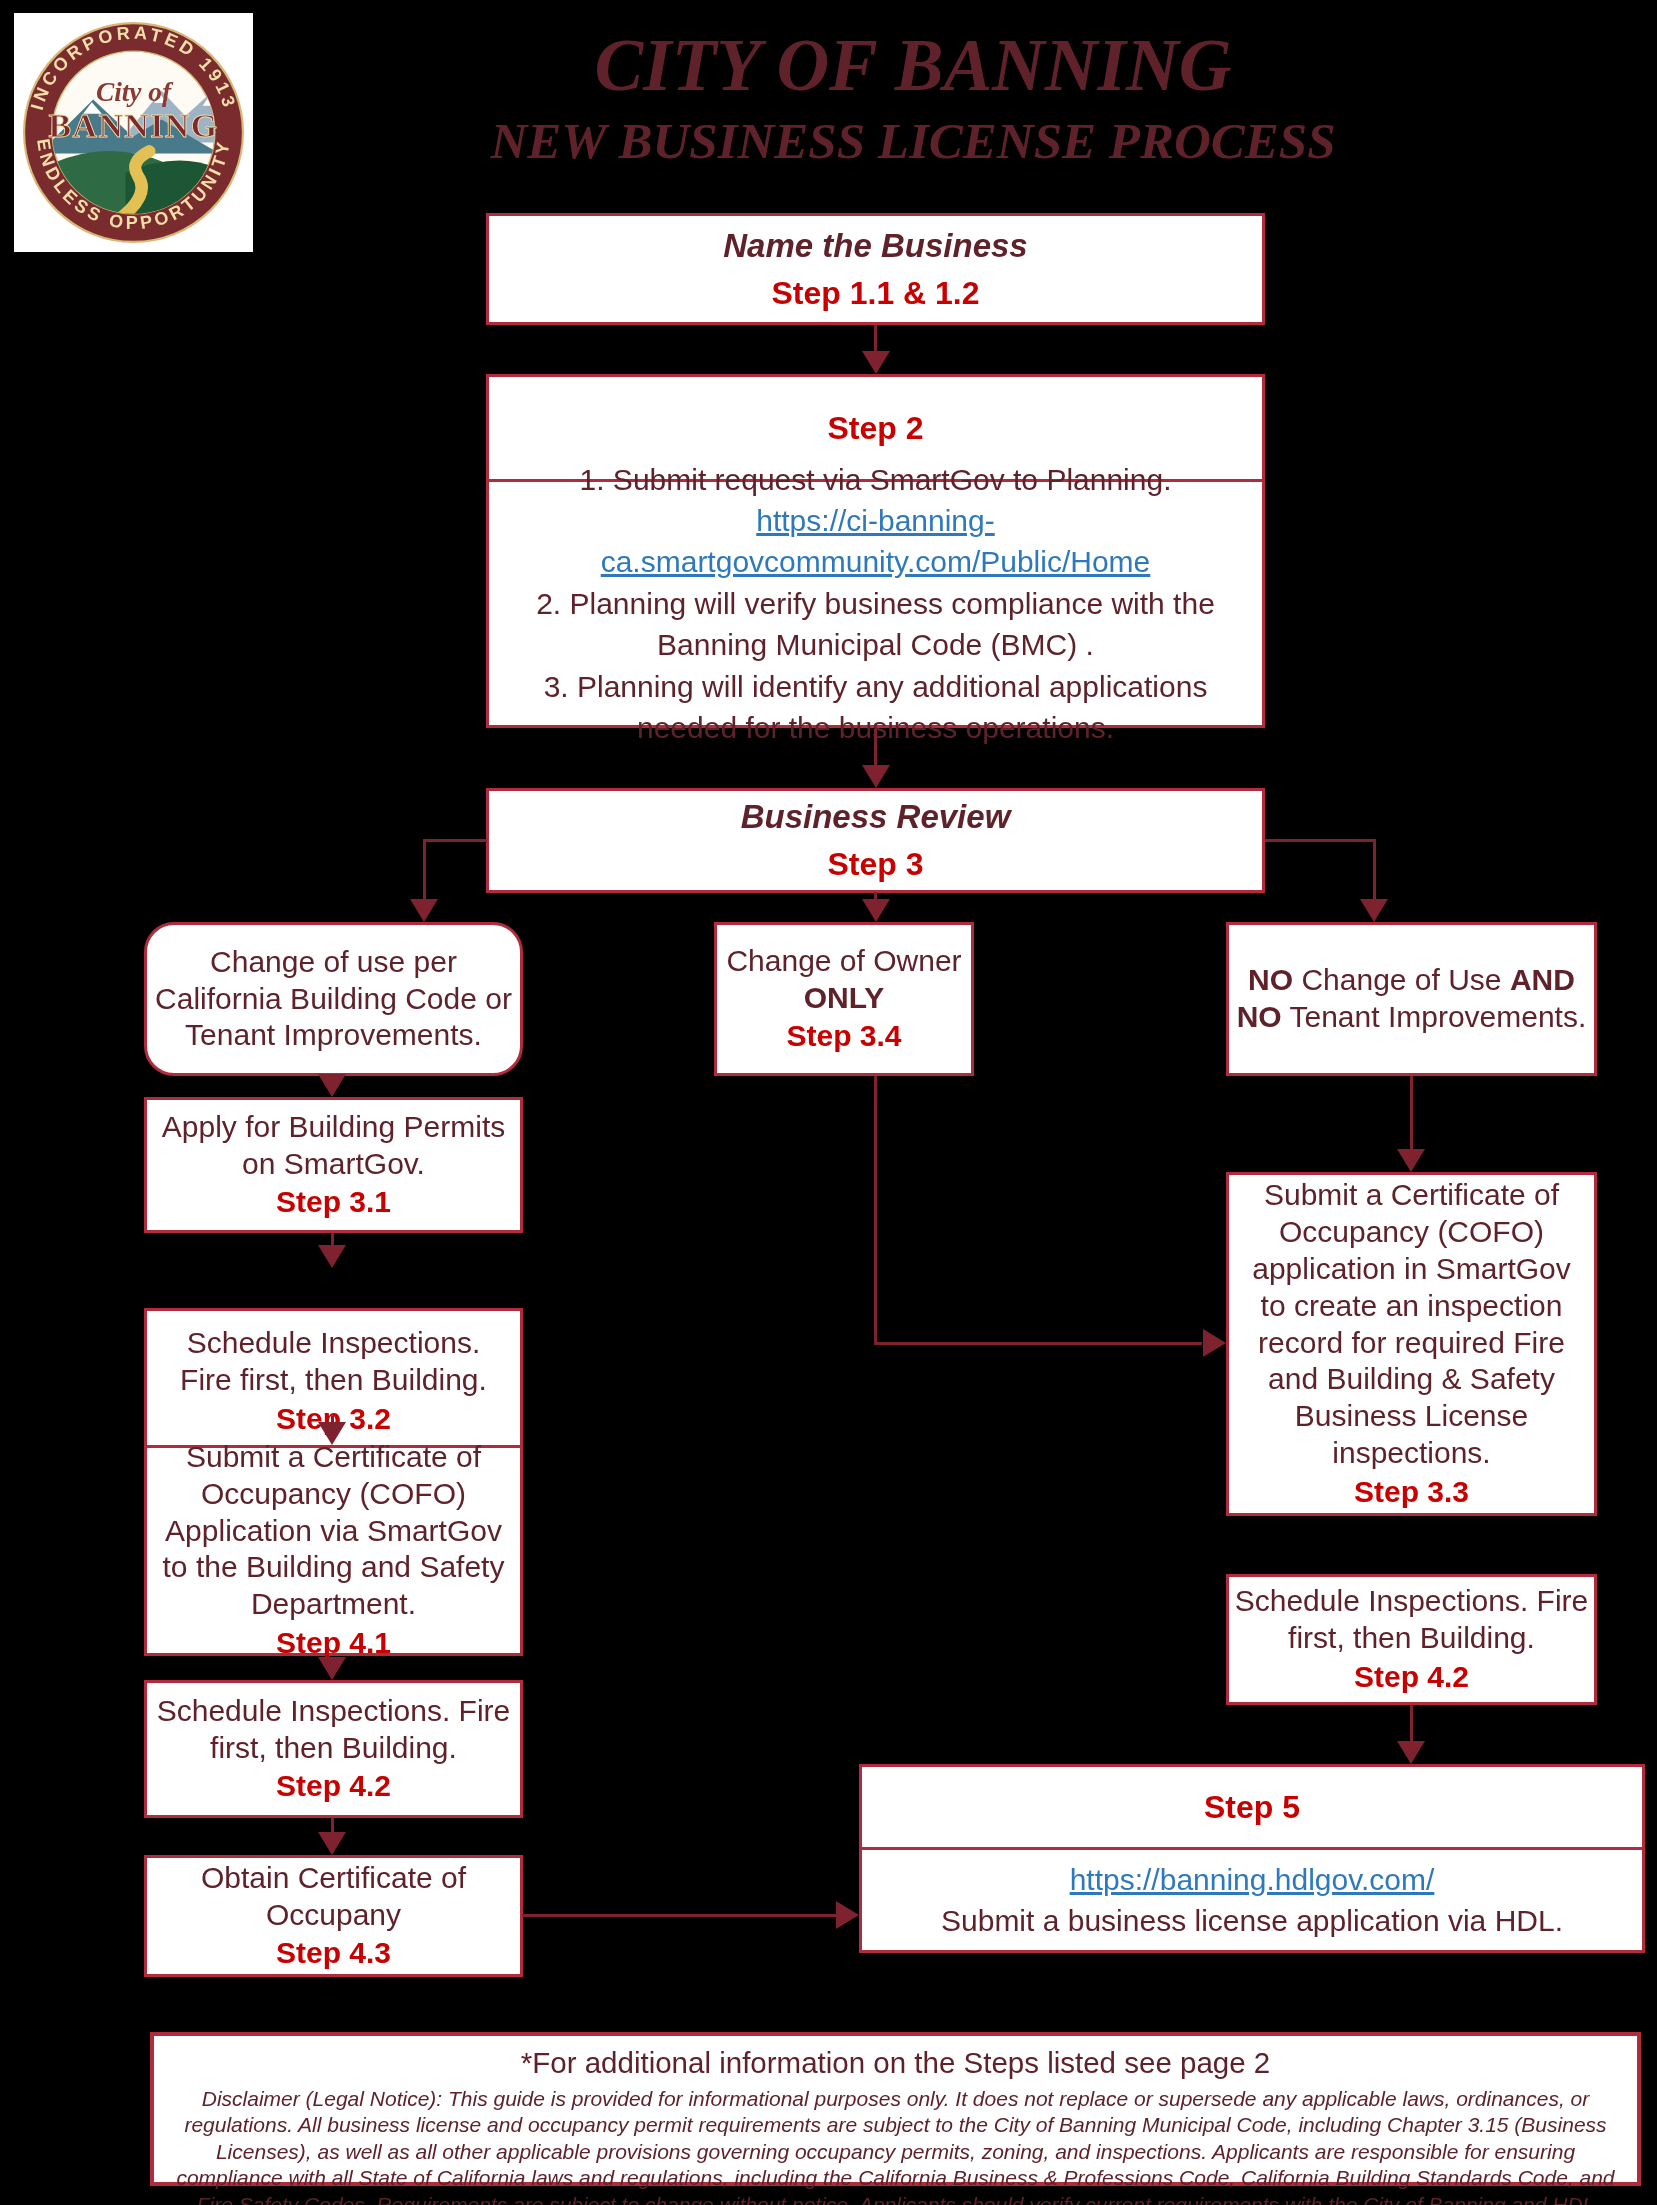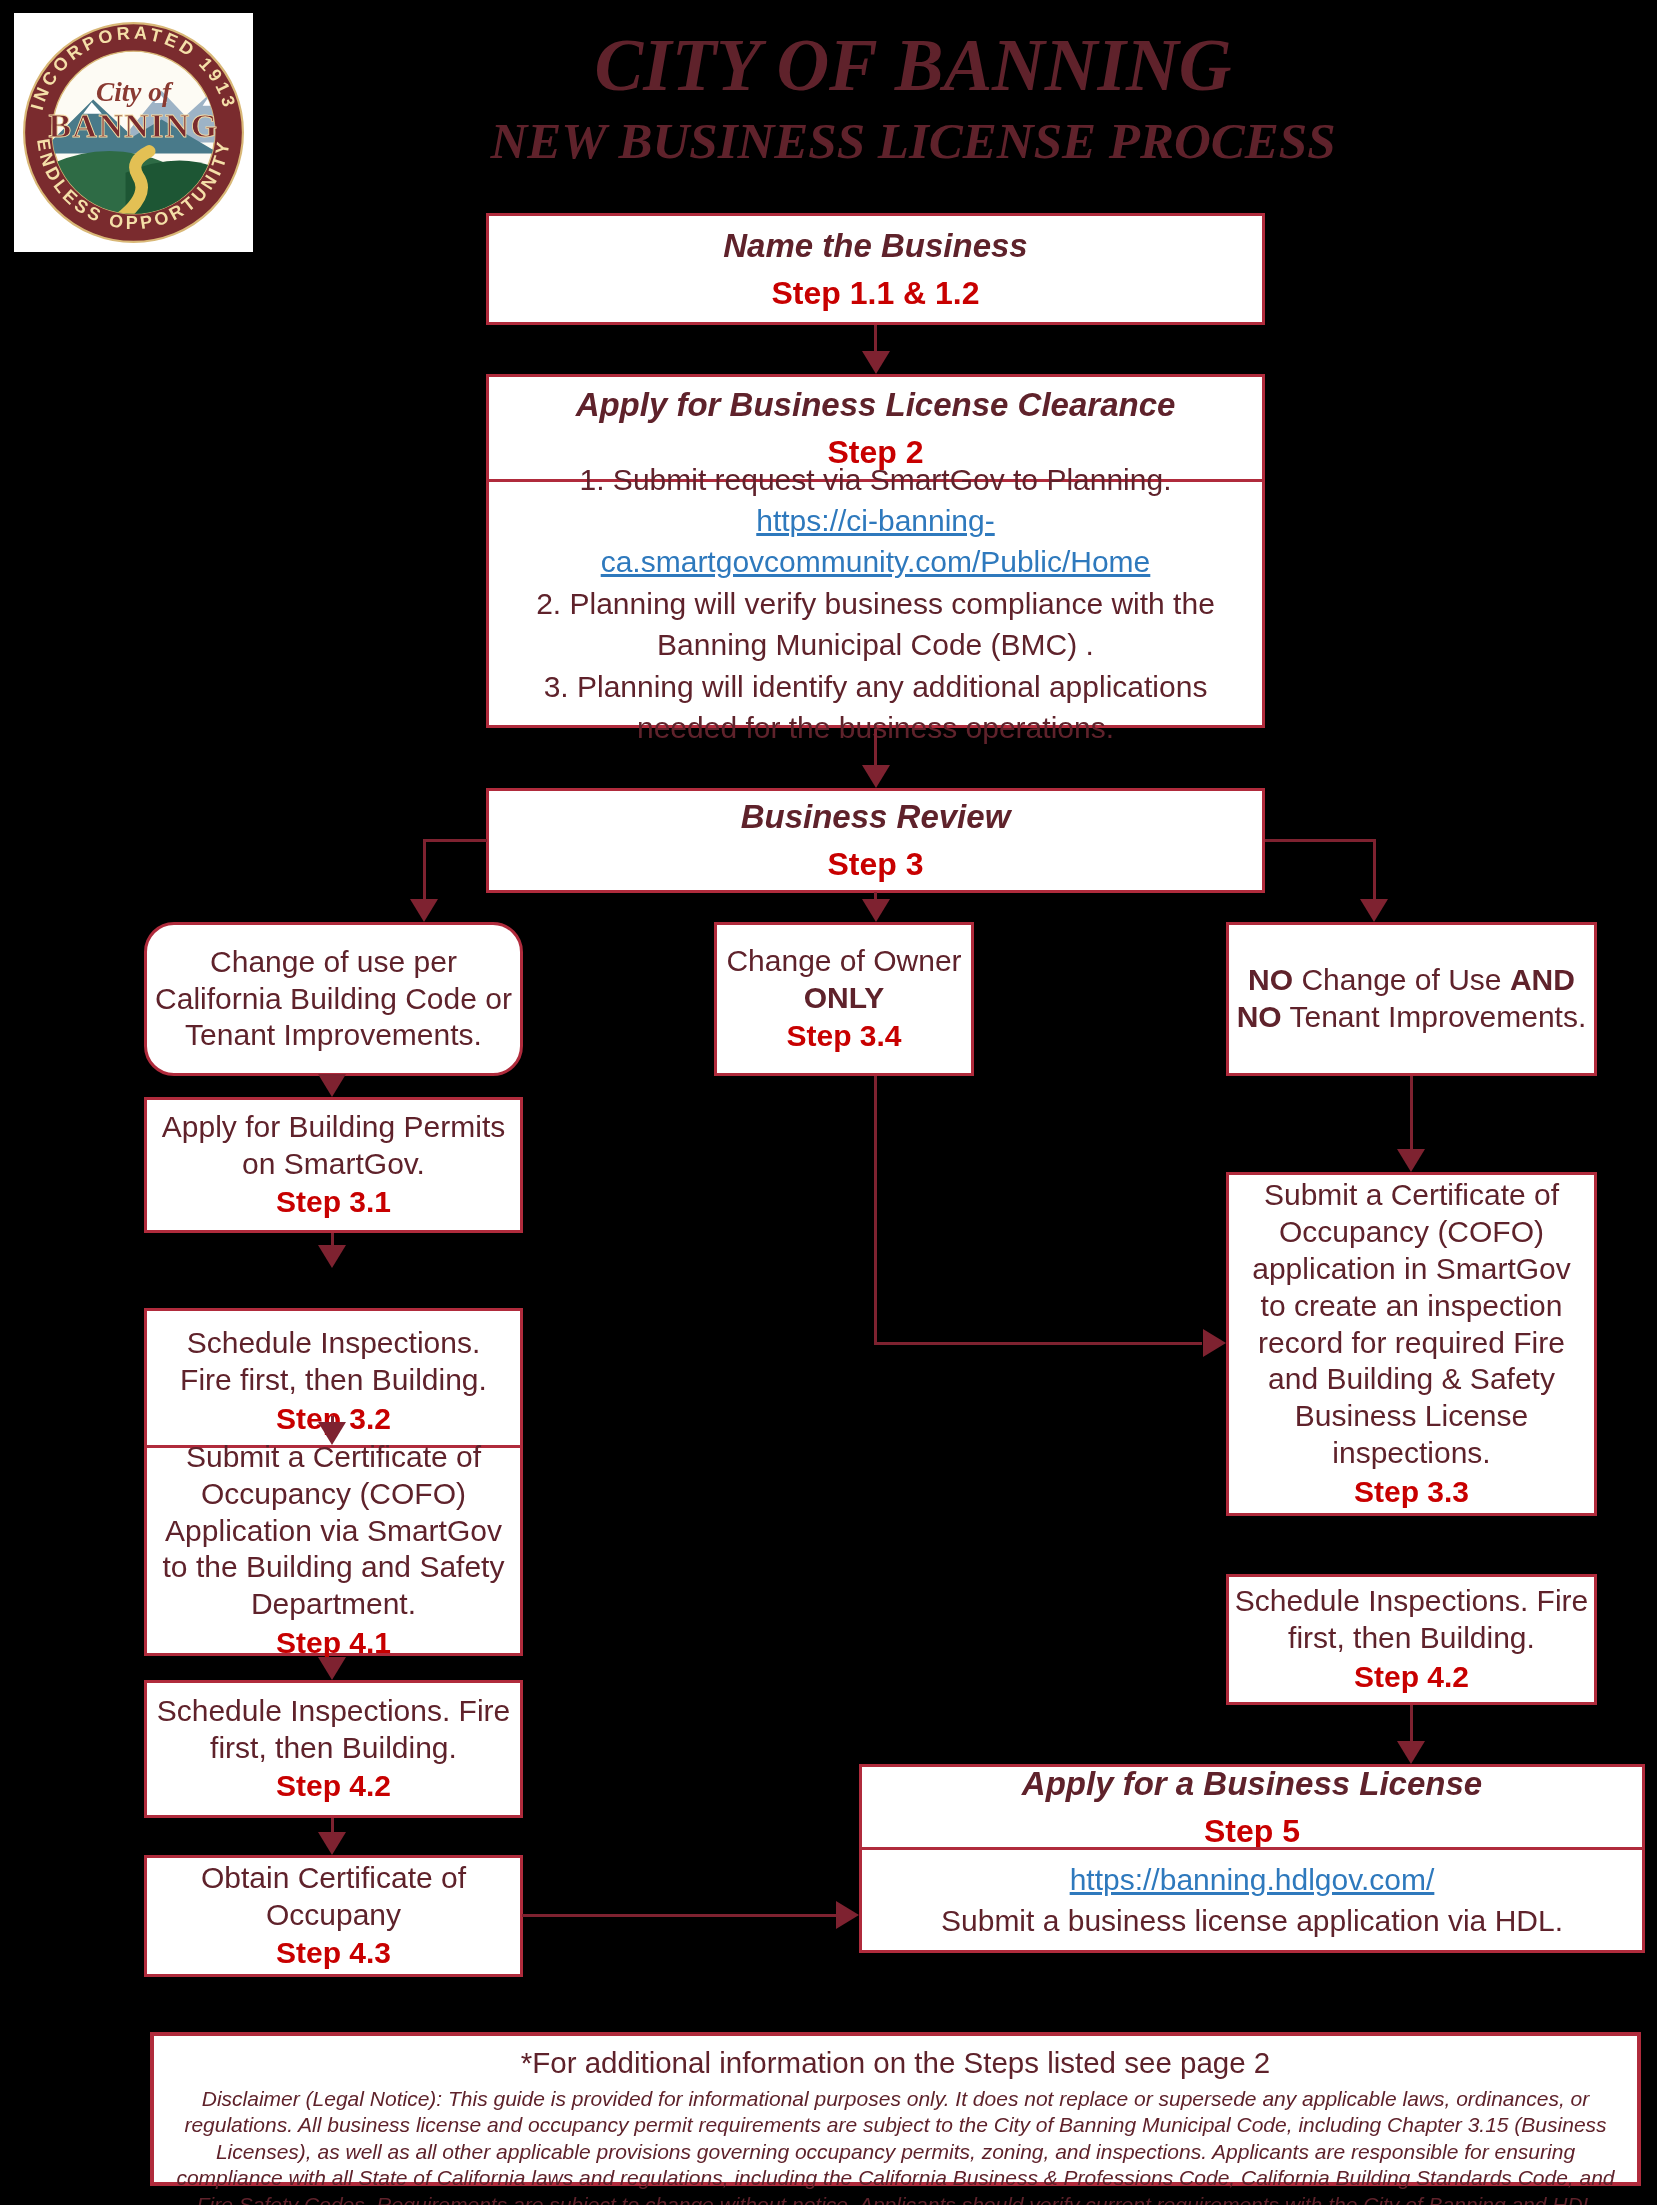--- a/index.html
+++ b/index.html
@@ -91,21 +91,20 @@
     <div id="title-line1">CITY OF BANNING</div>
     <div id="title-line2">NEW BUSINESS LICENSE PROCESS</div>
   </div>
 
   <div class="box" style="left:486px; top:213px; width:779px; height:112px;">
     <div class="h">Name the Business</div>
     <div class="step">Step 1.1 &amp; 1.2</div>
   </div>
 
   <div class="box" style="left:486px; top:374px; width:779px; height:109px;">
-    <div class="h">Apply for Business License Clearance</div>
     <div class="step">Step 2</div>
   </div>
 
   <div class="box" style="left:486px; top:479px; width:779px; height:249px;">
     <div class="content-line">1. Submit request via SmartGov to Planning.</div>
     <div class="content-line"><a class="link">https://ci-banning-ca.smartgovcommunity.com/Public/Home</a></div>
     <div class="content-line">2. Planning will verify business compliance with the</div>
     <div class="content-line">Banning Municipal Code (BMC) .</div>
     <div class="content-line">3. Planning will identify any additional applications</div>
     <div class="content-line">needed for the business operations.</div>
@@ -178,21 +177,20 @@
     <div class="stepsm">Step 3.3</div>
   </div>
 
   <div class="box" style="left:1226px; top:1574px; width:371px; height:131px;">
     <div class="t">Schedule Inspections. Fire</div>
     <div class="t">first, then Building.</div>
     <div class="stepsm">Step 4.2</div>
   </div>
 
   <div class="box" style="left:859px; top:1764px; width:786px; height:86px;">
-    <div class="h">Apply for a Business License</div>
     <div class="step">Step 5</div>
   </div>
   <div class="box" style="left:859px; top:1847px; width:786px; height:106px;">
     <div class="content-line"><a class="link">https://banning.hdlgov.com/</a></div>
     <div class="content-line">Submit a business license application via HDL.</div>
   </div>
 
   <div class="ln" style="left:874px; top:325px; width:2.9px; height:29px;"></div>
   <div class="ar-d" style="left:862px; top:351px;"></div>
 

